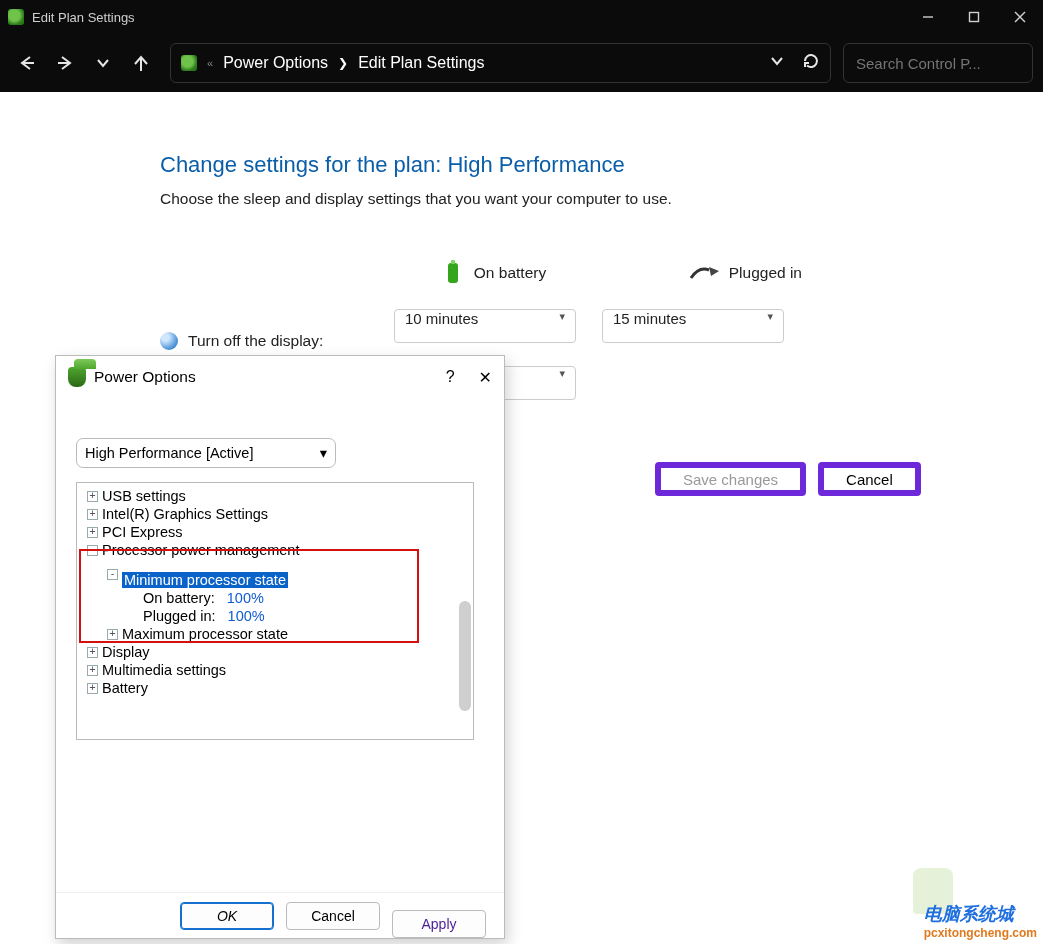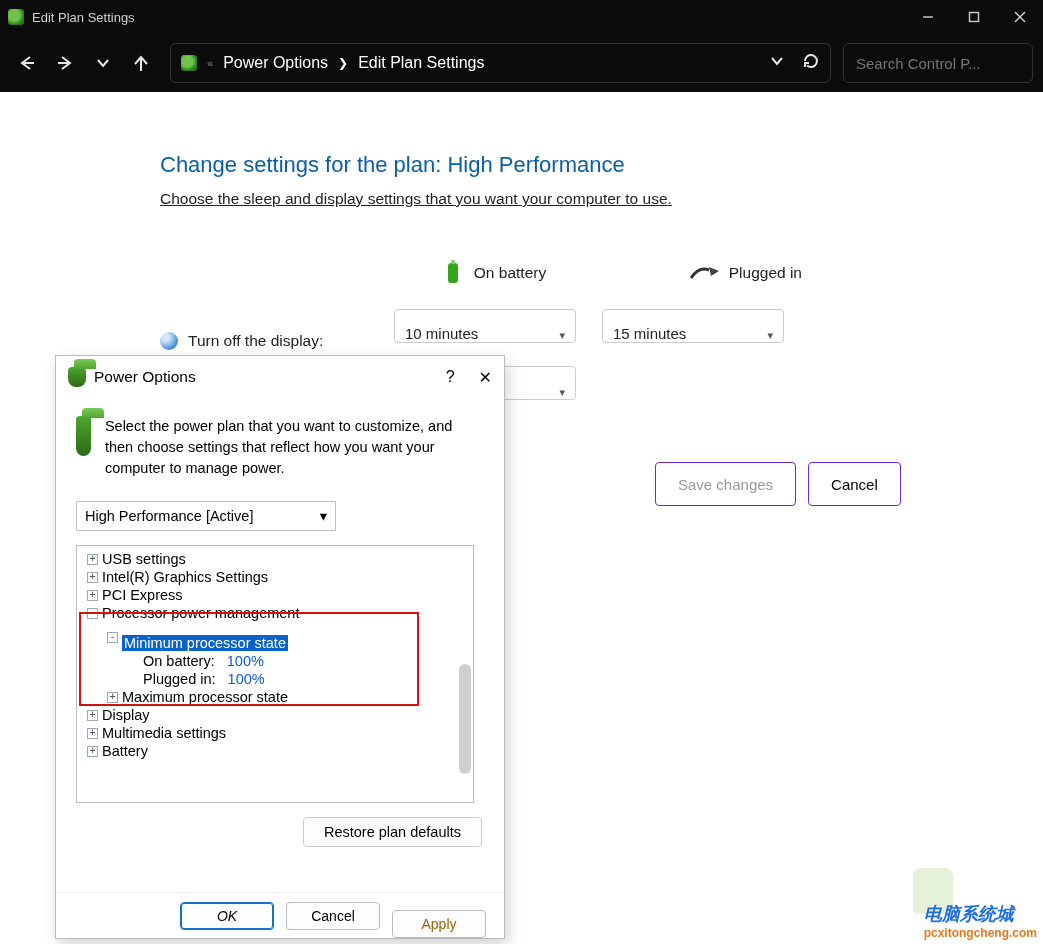--- a/index.html
+++ b/index.html
@@ -50,21 +50,21 @@
     display:flex; align-items:center; padding:0 12px; gap:8px; background:#0b0b0b;
   }
   .searchbox input {
     background:transparent; border:none; outline:none; color:#aaa; flex:1; font-size:15px;
   }
 
   
   .page { position:absolute; top:92px; left:0; right:0; bottom:0; background:#fff; }
   .page-inner { margin-left: 160px; padding-top: 60px; color:#222; }
   .plan-heading { font-size:22px; color:#0a5ea8; font-weight:400; margin-bottom:12px;}
-  .plan-desc { font-size:15.5px; margin-bottom:22px;text-decoration:underline; }
+  .plan-desc { font-size:15.5px; margin-bottom:22px; }
   
   .columns-row {
     display:grid;
     grid-template-columns: 226px 200px 200px;
     column-gap: 8px;
     align-items:center;
     margin-bottom: 16px;
     font-size: 15.5px;
   }
   .columns-header { font-weight:400; }
@@ -72,30 +72,30 @@
   .col-label .row-icon {
     width:18px; height:18px;
   }
   .icon-battery { display:flex; align-items:center; justify-content:center; }
   .icon-plug { display:flex; align-items:center; justify-content:center; }
   .icon-display { background: radial-gradient(circle at 30% 30%, #cfe7ff 20%, #4a8fd4 70%); border-radius:50%; width:18px;height:18px; }
   .icon-sleep { background: radial-gradient(circle at 30% 30%, #ccc 20%, #777 70%); border-radius:50%; width:18px;height:18px; }
   
   .select {
     height:34px; border:1px solid #ccc; border-radius:4px; padding:0 10px;
-    display:flex; align-items:flex-end; justify-content:space-between; font-size:15px;
+    display:flex; align-items:flex-start; justify-content:space-between; font-size:15px;
     width: 182px;
   }
   .select .chev { color:#555; font-size:11px; }
   
   .action-buttons {
     position:absolute; top: 370px; left: 655px; display:flex; gap:12px;
   }
   .win-btn {
-    height: 44px; padding:0 22px; border:1px solid #6d28d9; border-radius:4px;
+    height: 34px; padding:0 22px; border:6px solid #6d28d9; border-radius:4px;
     background:#fff; font-size:15px;
   }
   .win-btn.disabled { color:#999; }
 
   
   .dialog {
     position:absolute; left:55px; top:355px; width:450px; height:584px;
     background:#fff; border:1px solid #bbb; box-shadow: 3px 6px 14px rgba(0,0,0,0.18);
   }
   .dlg-title {
@@ -119,21 +119,21 @@
     width:34px; height:40px;
     background: linear-gradient(#4fa62f,#2b6a16);
     border-radius: 4px 4px 8px 8px;
     position:relative;
   }
   .can-icon::before { content:""; position:absolute; top:-8px; left:6px; width:22px; height:10px;
     background: linear-gradient(#7cc95a,#4fa62f); border-radius:4px 4px 0 0;}
   .dlg-desc { font-size:14.5px; line-height:1.45; }
   
   .plan-select {
-    margin-top:22px; width:260px; height:30px; border:1px solid #bbb; border-radius:1px;
+    margin-top:22px; width:260px; height:30px; border:1px solid #bbb; border-radius:7px;
     display:flex; align-items:center; justify-content:space-between; padding:0 8px; font-size:14.5px;
   }
   
   .treebox {
     margin-top:14px; border:1px solid #bbb; height:258px; position:relative;
     width: 398px; overflow:hidden;
   }
   .treebox-inner { padding:4px 2px; font-size:14.5px; }
   .tree-row { display:flex; align-items:center; gap:4px; padding:1px 0; }
   .exp {
@@ -163,21 +163,21 @@
   .dlg-buttons {
     position:absolute; left:0; right:0; bottom:0; height:46px;
     display:flex; justify-content:flex-end; align-items:center; gap:12px; padding:0 18px;
     background:#fff; border-top:1px solid #eee;
   }
   .dlg-buttons .mini-btn {
     height:28px; width:94px; border:1px solid #bbb; border-radius:4px; font-size:14px;
     background:#fdfdfd;
   }
   .dlg-buttons .mini-btn.primary { border-color:#1670d0; box-shadow: inset 0 0 0 1px #1670d0; font-style: italic; }
-  .dlg-buttons .mini-btn.disabled { color:#a16207;margin-top:17px; }
+  .dlg-buttons .mini-btn.disabled { color:#4c1d95;margin-top:17px; }
 
   .watermark {
     position:absolute; right:6px; bottom:4px; font-size:18px; font-weight:700;
     font-style:italic;
   }
   .watermark .cn { color:#1f6fe0; }
   .watermark .en { color:#e07a1f; font-size:12px; display:block; text-align:center; font-style:normal;}
   .bg-droid {
     position:absolute; right:90px; bottom:30px; width:40px; height:46px;
     background:#9cc96b; border-radius:8px 8px 4px 4px; opacity:0.25;
@@ -336,24 +336,20 @@
       <span>Power Options</span>
     </div>
     <div class="dlg-title-icons">
       <span>?</span>
       <span>✕</span>
     </div>
   </div>
 
 
   <div class="dlg-body">
-    <div class="dlg-desc-row">
-      <div class="can-icon"></div>
-      <div class="dlg-desc">Select the power plan that you want to customize, and then choose settings that reflect how you want your computer to manage power.</div>
-    </div>
 
     <div class="plan-select">
       <span>High Performance [Active]</span>
       <span class="chev">▾</span>
     </div>
 
     <div class="treebox">
       <div class="treebox-inner">
         <div class="tree-row indent1">
             <span class="exp">+</span>
@@ -397,23 +393,20 @@
           </div>
         <div class="tree-row indent1">
             <span class="exp">+</span>
             <span>Battery</span>
           </div>
       </div>
       <div class="red-box"></div>
       <div class="tree-scroll-thumb"></div>
     </div>
 
-    <div class="restore-row">
-      <button class="restore-btn">Restore plan defaults</button>
-    </div>
   </div>
 
   <div class="dlg-buttons">
     <button class="mini-btn primary">OK</button>
     <button class="mini-btn">Cancel</button>
     <button class="mini-btn disabled">Apply</button>
   </div>
 </div>
 
 </body></html>

